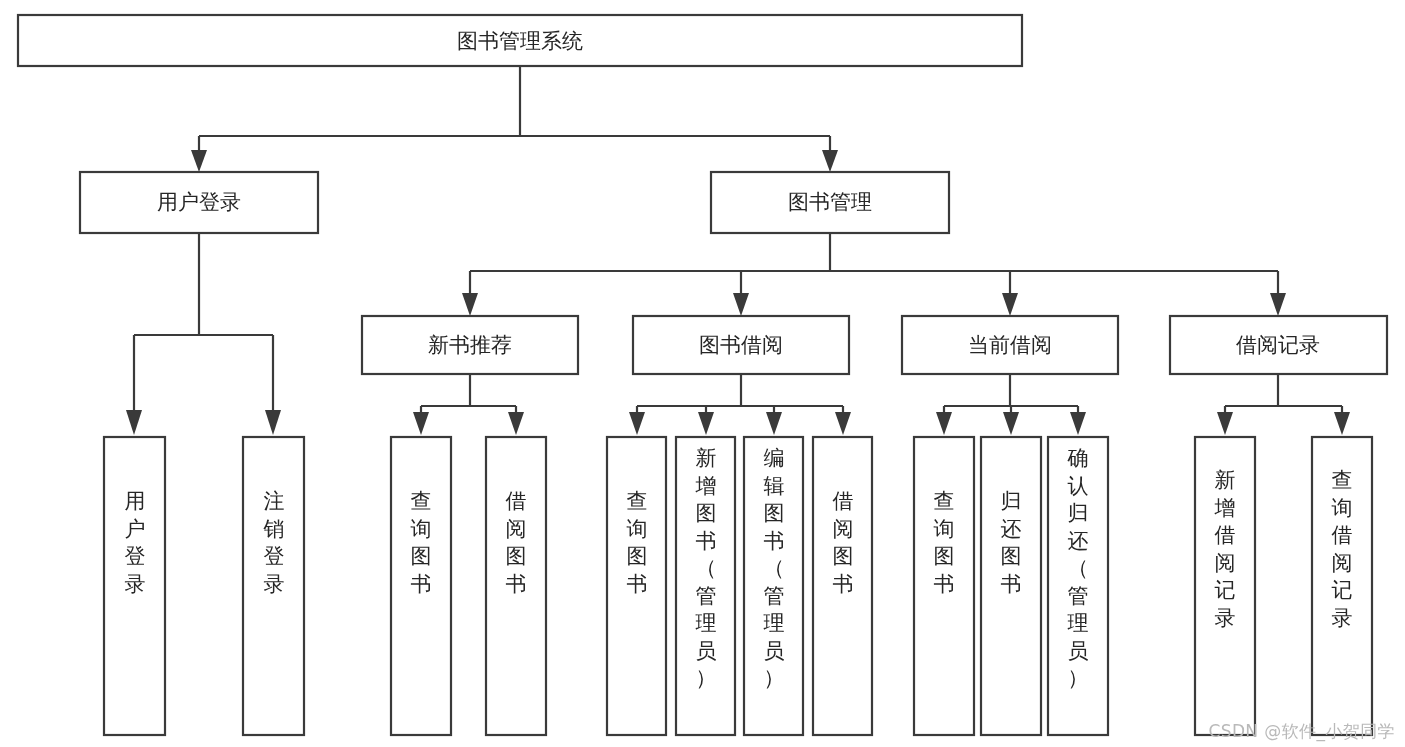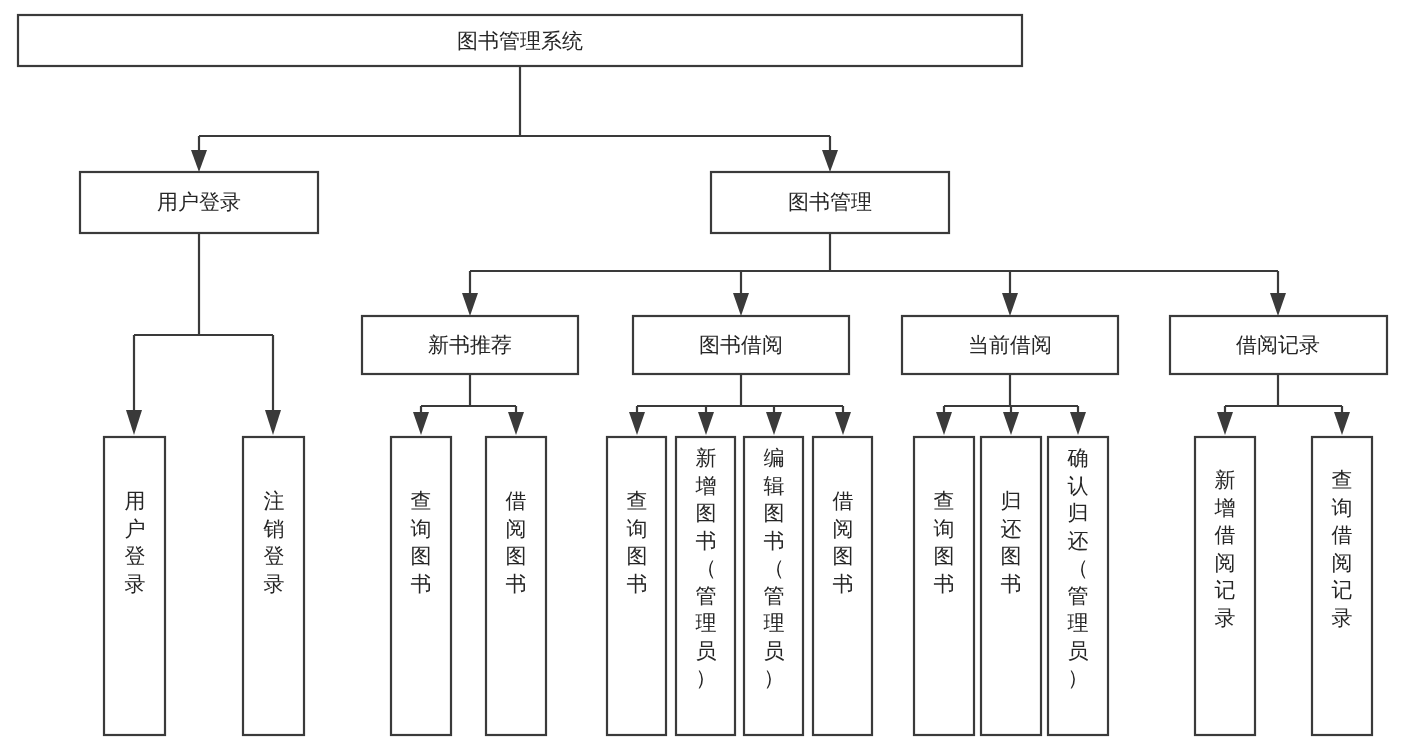--- a/index.html
+++ b/index.html
@@ -227,14 +227,15 @@
       <text class="node-label-vertical" x="1225" y="487"><tspan x="1225" dy="0">新</tspan><tspan x="1225" dy="27.5">增</tspan><tspan x="1225" dy="27.5">借</tspan><tspan x="1225" dy="27.5">阅</tspan><tspan x="1225" dy="27.5">记</tspan><tspan x="1225" dy="27.5">录</tspan></text>
     </g>
 
     <g>
       <rect class="node-rect" x="1312" y="437" width="60" height="298"></rect>
       <text class="node-label-vertical" x="1342" y="487"><tspan x="1342" dy="0">查</tspan><tspan x="1342" dy="27.5">询</tspan><tspan x="1342" dy="27.5">借</tspan><tspan x="1342" dy="27.5">阅</tspan><tspan x="1342" dy="27.5">记</tspan><tspan x="1342" dy="27.5">录</tspan></text>
     </g>
 
   </svg>
 
+  <div class="watermark">CSDN @软件_小贺同学</div>
 
 </div>
 
 </body></html>

